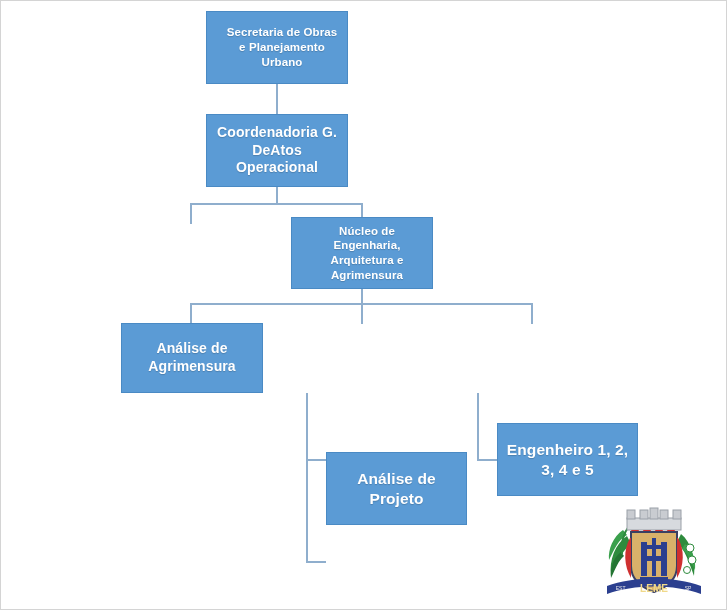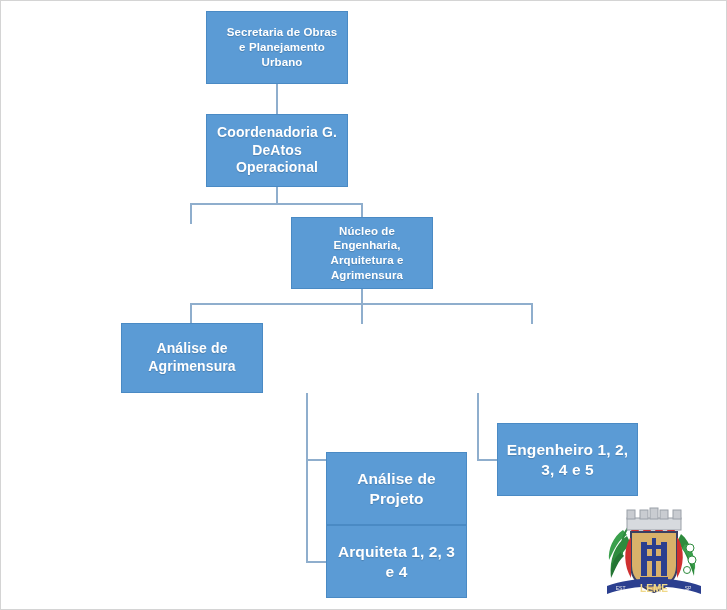--- a/index.html
+++ b/index.html
@@ -104,23 +104,20 @@
 
 
   <div class="node sz-lg" style="left:325px; top:422px; width:141px; height:73px;margin-top:29px;">
     <span>Análise de Projeto</span>
   </div>
 
   <div class="node sz-lg" style="left:496px; top:422px; width:141px; height:73px;">
     <span>Engenheiro 1, 2, 3, 4 e 5</span>
   </div>
 
-  <div class="node sz-lg" style="left:325px; top:524px; width:141px; height:73px;">
-    <span>Arquiteta 1, 2, 3 e 4</span>
-  </div>
 
   <svg id="crest" viewBox="0 0 122 100">
 
     <g>
       <path d="M34 32 C22 40 16 56 18 72 C24 58 28 48 38 40 Z" fill="#2e8b3d"></path>
       <path d="M30 26 C20 33 15 45 16 56 C22 44 25 36 34 31 Z" fill="#3aa04c"></path>
       <path d="M28 48 C20 54 17 64 18 74 C23 64 25 57 31 52 Z" fill="#247533"></path>
       <path d="M36 22 C30 30 28 40 29 50" stroke="#2e8b3d" stroke-width="2" fill="none"></path>
     </g>
 

